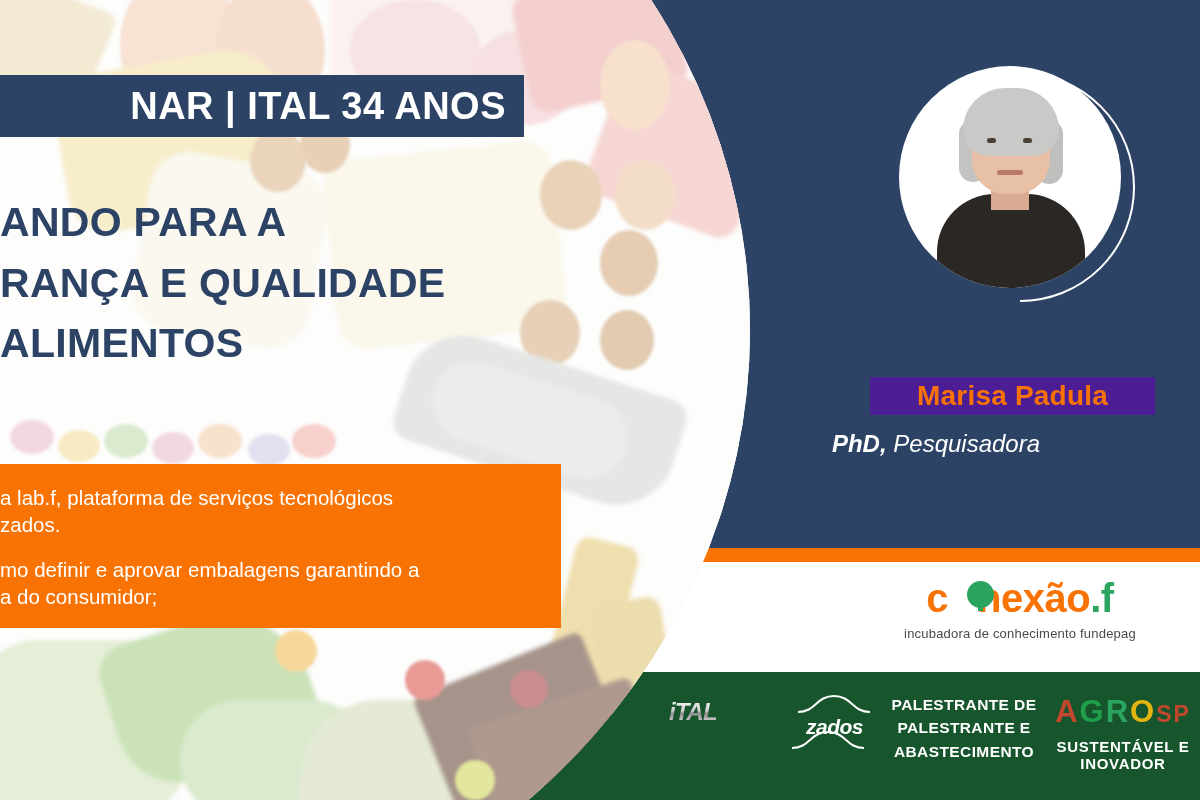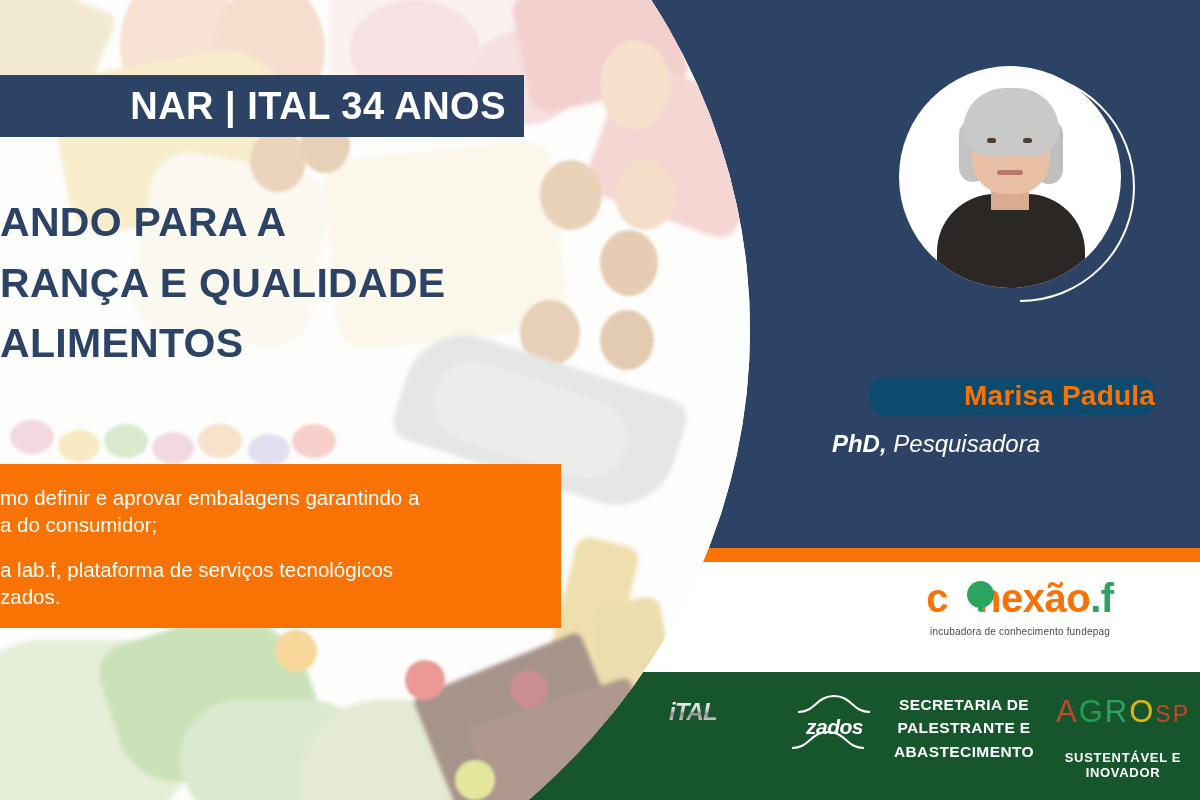--- a/index.html
+++ b/index.html
@@ -90,21 +90,21 @@
   .p-eye{position:absolute;width:9px;height:5px;background:#4a4036;border-radius:3px;}
   .p-mouth{position:absolute;left:98px;top:104px;width:26px;height:5px;background:#b9786b;border-radius:4px;}
 
   
   .palestrante{
     position:absolute;left:672px;top:310px;width:528px;text-align:center;
     color:#ffffff;font-size:33px;font-weight:bold;letter-spacing:1.2px;
   }
   .name-box{
     position:absolute;left:870px;top:377px;width:285px;height:38px;
-    background:#0c4a6e;display:flex;align-items:center;justify-content:flex-end;border-radius:13px;
+    background:#4c1d95;display:flex;align-items:center;justify-content:center;
   }
   .name-box span{color:#F97304;font-size:28px;font-weight:bold;letter-spacing:.2px;}
   .role{
     position:absolute;left:672px;top:427px;width:528px;text-align:center;
     color:#ffffff;font-size:24px;line-height:1.42;font-style:italic;
   }
   .role b{font-weight:bold;}
 
   
   .conexao{
@@ -116,21 +116,21 @@
   }
   .conexao-f{color:#2BA45F;}
   .conexao-dot{
     position:absolute;left:41px;top:3px;width:27px;height:27px;border-radius:50%;
     background:#2BA45F;
   }
   .conexao-dot::after{
     content:"";position:absolute;left:11px;top:19px;width:5px;height:11px;background:#2BA45F;
   }
   .conexao-sub{
-    margin-top:8px;font-size:10px;color:#4a4a4a;letter-spacing:.2px;
+    margin-top:8px;font-size:13px;color:#4a4a4a;letter-spacing:.2px;
   }
 
   
   .foot-logos{
     position:absolute;left:640px;top:690px;width:560px;height:80px;
   }
   .ital-logo{
     position:absolute;left:29px;top:8px;font-size:24px;font-weight:bold;font-style:italic;
     letter-spacing:-1px;
     background:linear-gradient(180deg,#ffffff 0%,#cfcfcf 45%,#8e8e8e 55%,#f2f2f2 100%);
@@ -140,28 +140,28 @@
   .apta-logo .word{
     position:absolute;left:16px;top:23px;font-size:21px;font-weight:bold;font-style:italic;
     color:#ffffff;letter-spacing:-.5px;
   }
   .secretaria{
     position:absolute;left:248px;top:3px;width:152px;
     color:#ffffff;font-size:15.5px;font-weight:bold;line-height:1.5;
     letter-spacing:.4px;text-align:center;
   }
   .agro{position:absolute;left:408px;top:6px;width:150px;text-align:center;}
-  .agro-row{font-size:31px;font-weight:normal;letter-spacing:2px;line-height:1;}
+  .agro-row{font-size:31px;font-weight:bold;letter-spacing:2px;line-height:1;}
   .agro-a{color:#C3462E;}
   .agro-g{color:#1F9E4C;}
   .agro-r{color:#2BA45F;}
   .agro-o{color:#E2B411;}
   .agro-sp{color:#C3462E;font-size:23px;}
   .agro-sub{
-    margin-top:23px;color:#ffffff;font-size:13px;font-weight:bold;letter-spacing:.7px;
+    margin-top:11px;color:#ffffff;font-size:15px;font-weight:bold;letter-spacing:.7px;
   }
 </style>
 </head>
 <body>
 
 <div id="banner">
 
   <div class="navy-panel"></div>
   <div class="orange-divider"></div>
   <div class="white-band"></div>
@@ -228,26 +228,26 @@
   </div>
 
   <div class="main-title">
     <div>ANDO PARA A</div>
     <div>RANÇA E QUALIDADE</div>
     <div>ALIMENTOS</div>
   </div>
 
   <div class="orange-box">
     <p>
+      <span>a lab.f, plataforma de serviços tecnológicos</span><br>
+      <span>zados.</span>
+    </p>
+    <p>
       <span>mo definir e aprovar embalagens garantindo a</span><br>
       <span>a do consumidor;</span>
-    </p>
-    <p>
-      <span>a lab.f, plataforma de serviços tecnológicos</span><br>
-      <span>zados.</span>
     </p>
   </div>
 
   <div class="portrait-wrap">
     <div class="portrait">
       <div class="p-body"></div>
       <div class="p-neck"></div>
       <div class="p-hair2"></div>
       <div class="p-hair3"></div>
       <div class="p-face"></div>
@@ -276,21 +276,21 @@
 
     <div class="apta-logo">
       <svg width="96" height="62" viewBox="0 0 96 62">
         <path d="M8 20 C26 20, 26 4, 44 4 C62 4, 62 20, 80 20" fill="none" stroke="#ffffff" stroke-width="2"></path>
         <path d="M2 56 C20 56, 20 40, 38 40 C56 40, 56 56, 74 56" fill="none" stroke="#ffffff" stroke-width="2"></path>
       </svg>
       <div class="word">zados</div>
     </div>
 
     <div class="secretaria">
-      <div>SECRETARIA DE</div>
+      <div>PALESTRANTE DE</div>
       <div>PALESTRANTE E</div>
       <div>ABASTECIMENTO</div>
     </div>
 
     <div class="agro">
       <div class="agro-row"><span class="agro-a">A</span><span class="agro-g">G</span><span class="agro-r">R</span><span class="agro-o">O</span><span class="agro-sp">SP</span></div>
       <div class="agro-sub">SUSTENTÁVEL E INOVADOR</div>
     </div>
   </div>
 

